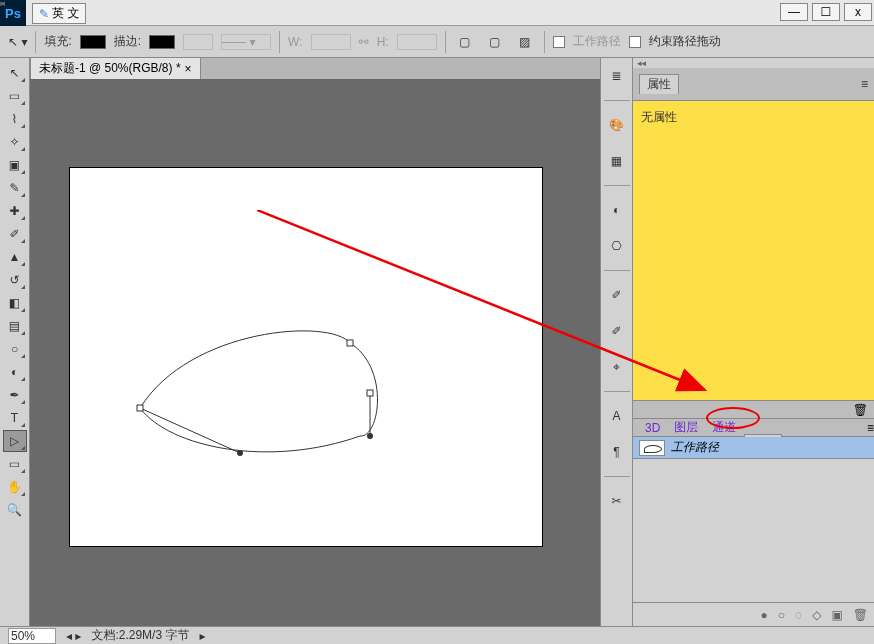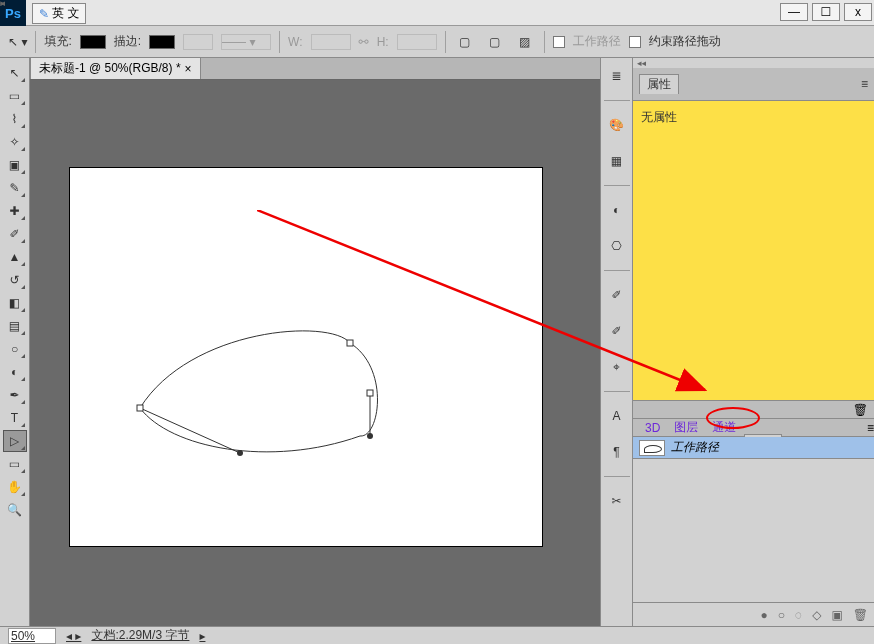--- a/index.html
+++ b/index.html
@@ -42,21 +42,21 @@
 .prop-body { height:300px; padding:8px; border-bottom:1px solid #8a8a8a; position:relative; }
 .mini-hdr { background:#bdbdbd; height:18px; border-bottom:1px solid #8a8a8a; display:flex; align-items:center; padding-left:6px; gap:2px; }
 .mini-tab { padding:1px 6px; color:#6d28d9; }
 .mini-tab.active { background:#d2d2d2; border:1px solid #8a8a8a; border-bottom:none; color:#222;margin-top:32px; }
 .paths-body { flex:1; background:#d2d2d2; position:relative; }
 .path-item { height:22px; display:flex; align-items:center; gap:6px; background:#9fc1e9; border-bottom:1px solid #8a8a8a; padding:0 6px; }
 .path-thumb { width:26px; height:16px; background:#fff; border:1px solid #888; position:relative; }
 .path-thumb::after { content:""; position:absolute; left:4px; top:4px; width:16px; height:6px; border:1px solid #333; border-radius:50% 50% 50% 0; }
 .panel-footer { height:24px; border-top:1px solid #8a8a8a; display:flex; align-items:center; justify-content:flex-end; gap:10px; padding:0 6px; color:#666; }
 
-.statusbar { background:#d2d2d2; height:18px; display:flex; align-items:center; padding:0 8px; gap:10px; border-top:1px solid #8a8a8a; color:#333; font-size:11px;text-decoration:underline; }
+.statusbar { background:#d2d2d2; height:18px; display:flex; align-items:center; padding:0 8px; gap:10px; border-top:1px solid #8a8a8a; color:#333; font-size:11px; }
 .statusbar .st-input { width:48px; border:1px solid #999; background:#fff; padding:0 2px; }
 
 .arrow-annot { position:absolute; left:257px; top:210px; pointer-events:none; }
 .oval-annot { position:absolute; left:706px; top:407px; width:54px; height:22px; border:2px solid #e00; border-radius:50%; pointer-events:none; }
 .flymenu { position:absolute; left:-4px; top:-2px; font-size:9px; color:#666; }
 svg { display:block; }
 </style>
 </head>
 <body>
 

